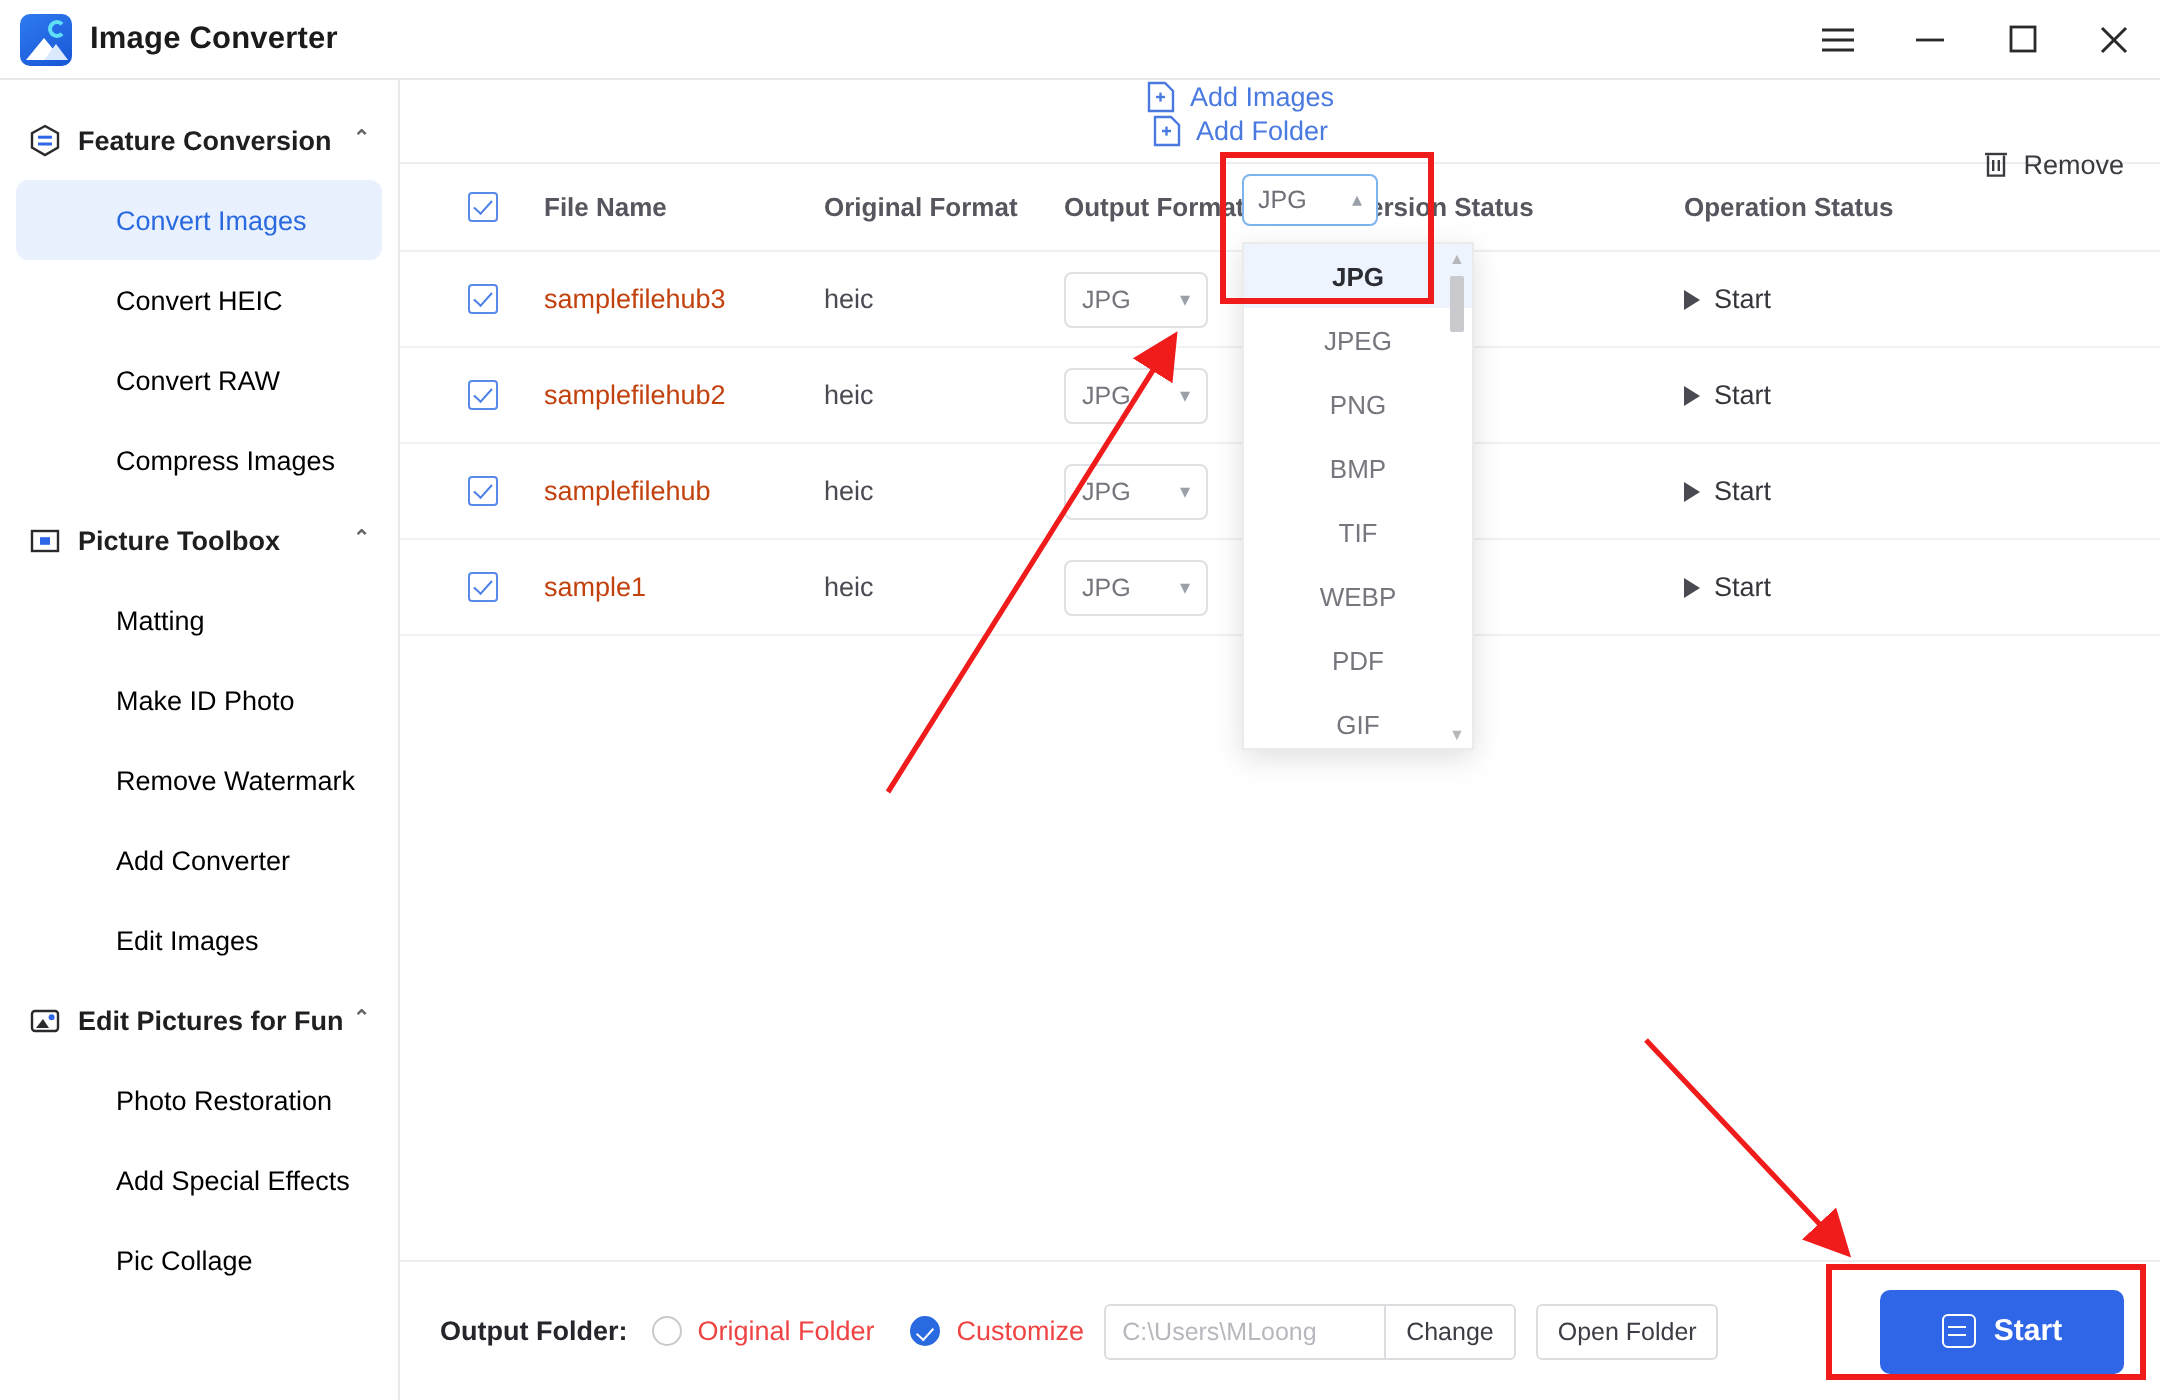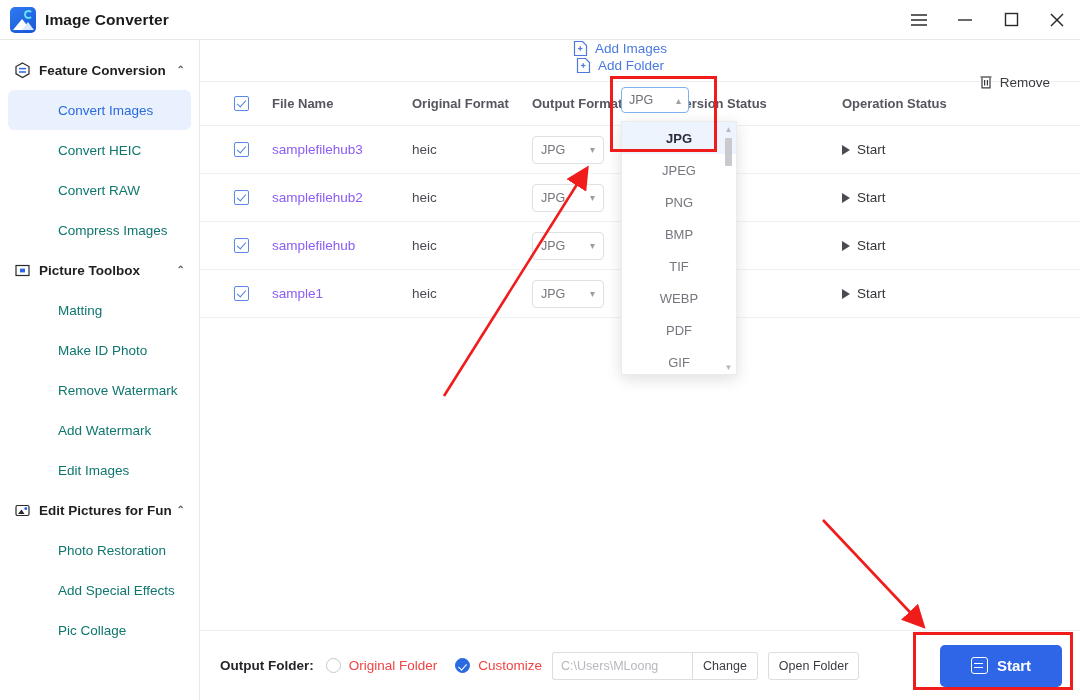--- a/index.html
+++ b/index.html
@@ -64,40 +64,40 @@
   .side-group .gicon {
     width: 17px; height: 17px; margin-right: 8px; flex: none;
     display: flex; align-items: center; justify-content: center; color: #2a2a2e;
   }
   .side-group .caret {
     margin-left: auto; margin-right: 14px; font-size: 10px; color: #666; line-height: 1;
   }
   .side-group.g1 { margin-top: 10px; }
   .side-item {
     height: 40px; display: flex; align-items: center;
-    padding-left: 50px; font-size: 13.5px; color: #0f766e;
+    padding-left: 50px; font-size: 13.5px; color: #000000;
     margin: 0 8px; border-radius: 6px;
   }
   .side-item.active { background: #eaf1fe; color: #2a6ae0; }
 
   
   .main {
     position: absolute; left: 200px; top: 40px; width: 880px; height: 660px;
     background: #fff;
   }
   .toolbar {
     height: 42px; display: flex; align-items: center; padding: 0 18px 0 20px;
     border-bottom: 1px solid #ededef; position: relative; flex-direction: column;
   }
   .tool-btn {
     display: flex; align-items: center; font-size: 13.5px; color: #4a7ae0;
     margin-right: 42px;
   }
   .tool-btn .ticon { margin-right: 7px; display: flex; }
-  .tool-btn.remove { color: #3a3a40; margin-right: 12px; margin-left: auto; }
+  .tool-btn.remove { color: #3a3a40; margin-right: 0; margin-left: auto; }
 
   .table-head {
     height: 44px; display: flex; align-items: center;
     font-size: 13px; color: #56565e; font-weight: 600;
     border-bottom: 1px solid #efeff1; background: #fff;
   }
   .cb {
     width: 15px; height: 15px; border: 1px solid #5a8ae8; border-radius: 2px;
     background: #fff; position: relative; flex: none;
   }
@@ -111,21 +111,21 @@
   .c-orig  { width: 120px; }
   .c-out   { width: 120px; }
   .c-conv  { width: 190px; }
   .c-oper  { width: 160px; }
 
   .row {
     height: 48px; display: flex; align-items: center;
     font-size: 13.5px; color: #3b3b42;
     border-bottom: 1px solid #f1f1f3;
   }
-  .row .c-name { color: #8b5cf6; }
+  .row .c-name { color: #c2410c; }
   .row .c-orig { color: #4a4a52; }
   .fmt-sel {
     width: 72px; height: 28px; border: 1px solid #dfe0e3; border-radius: 4px;
     display: flex; align-items: center; justify-content: space-between;
     padding: 0 8px; font-size: 12.5px; color: #75757d; background: #fff;
   }
   .fmt-sel .chev { font-size: 10px; color: #9aa0a8; }
   .start-cell { display: flex; align-items: center; color: #35353c; font-size: 13.5px; }
   .start-cell .tri {
     width: 0; height: 0; border-left: 8px solid #4a4a52;
@@ -302,21 +302,21 @@
     <div class="side-item">
         <span>Matting</span>
       </div>
     <div class="side-item">
         <span>Make ID Photo</span>
       </div>
     <div class="side-item">
         <span>Remove Watermark</span>
       </div>
     <div class="side-item">
-        <span>Add Watermark</span>
+        <span>Add Converter</span>
       </div>
     <div class="side-item">
         <span>Edit Images</span>
       </div>
 
     <div class="side-group">
       <span class="gicon">
         <svg width="17" height="15" viewBox="0 0 17 15">
             <rect x="2" y="2.5" width="13" height="10" rx="1.5" fill="none" stroke="#2a2a2e" stroke-width="1.2"></rect>
             <polygon points="4,11 7.5,6.5 10.5,11" fill="#2a2a2e"></polygon>

